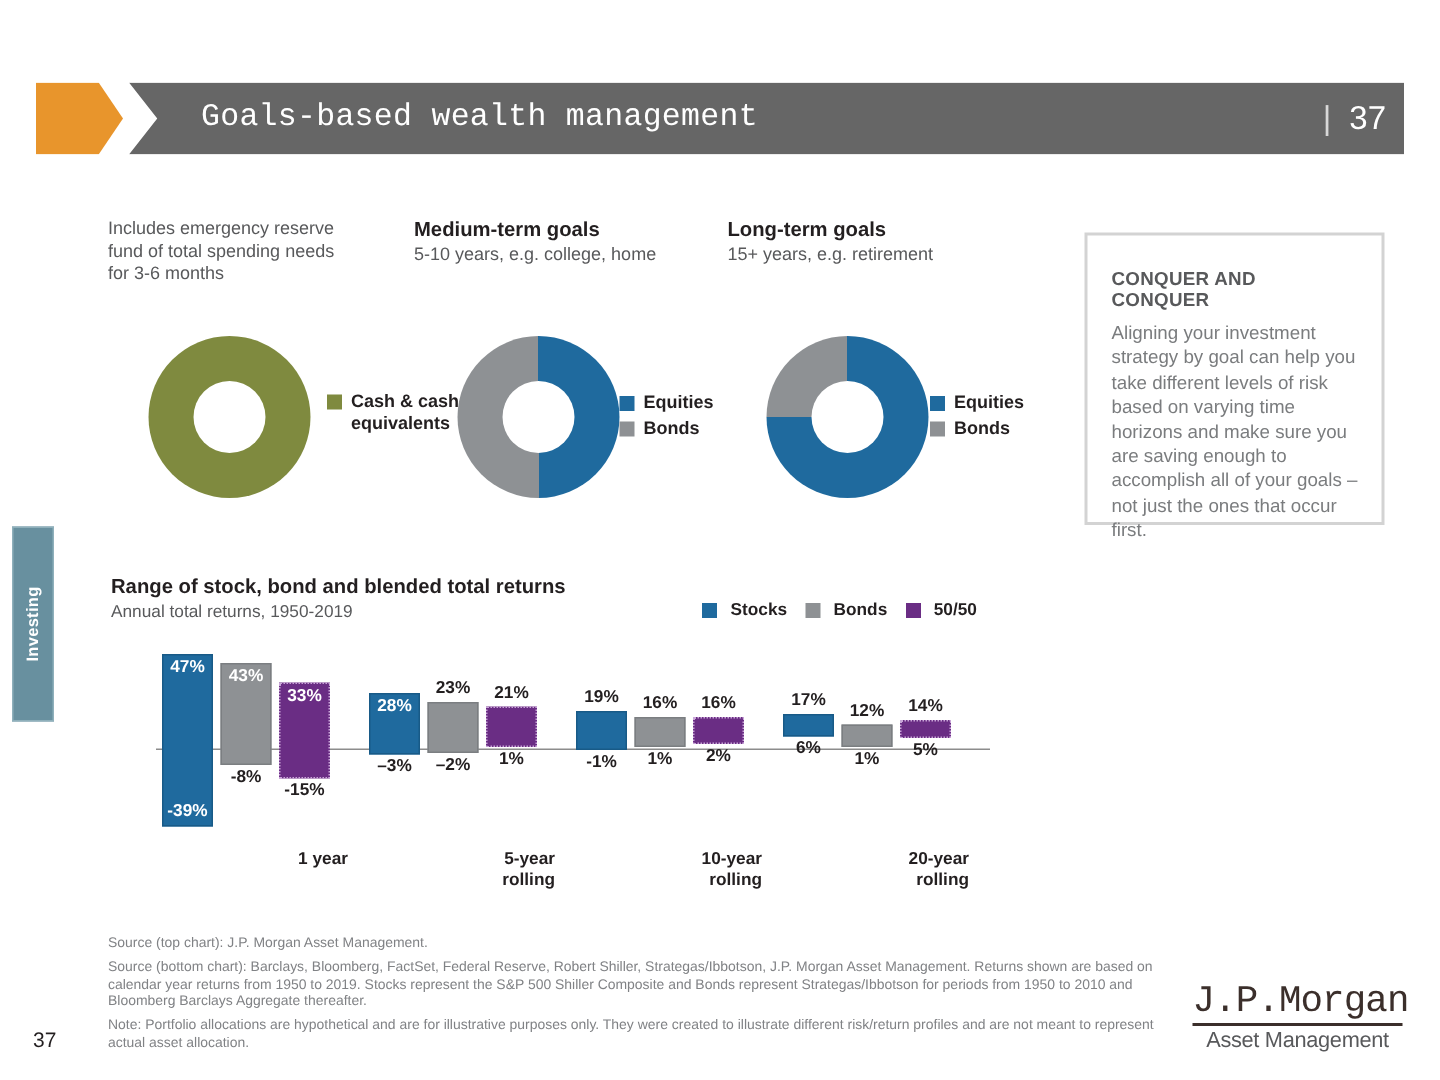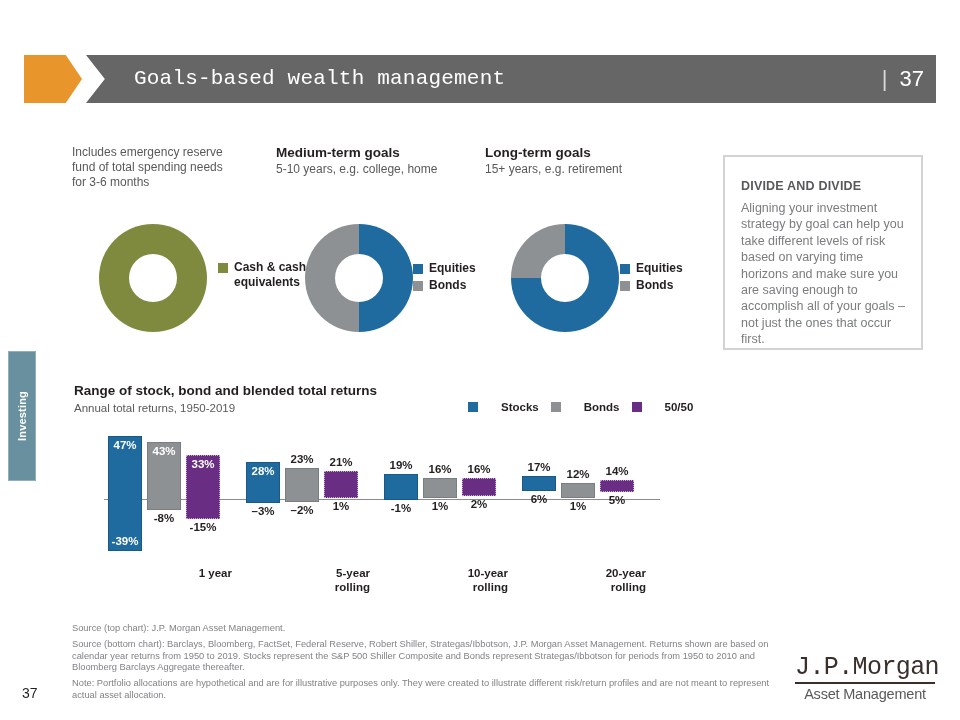--- a/index.html
+++ b/index.html
@@ -181,21 +181,21 @@
     position: absolute;
     left: 468px;
     top: 401px;
     display: flex;
     align-items: center;
     gap: 6px;
     font-size: 11.5px;
     font-weight: bold;
     color: #231f20;
   }
-  .cl-item { display: flex; align-items: center; gap: 23px; margin-right: 6px; }
+  .cl-item { display: flex; align-items: center; gap: 9px; margin-right: 6px; }
   .cl-swatch { width: 10px; height: 10px; }
 
   .plot {
     position: absolute;
     left: 100px;
     top: 424px;
     width: 560px;
     height: 134px;
   }
   .zeroline {
@@ -344,21 +344,21 @@
     <span class="dl-swatch" style="background: rgb(31, 106, 158);"></span>
     <span class="dl-text">Equities</span>
   </div>
   <div class="dl-row">
     <span class="dl-swatch" style="background: rgb(142, 145, 148);"></span>
     <span class="dl-text">Bonds</span>
   </div>
 </div>
 
 <div class="callout">
-  <div class="callout-title">DIVIDE AND DIVIDE</div>
+  <div class="callout-title">CONQUER AND CONQUER</div>
   <div class="callout-body">Aligning your investment strategy by goal can help you take different levels of risk based on varying time horizons and make sure you are saving enough to accomplish all of your goals – not just the ones that occur first.</div>
 </div>
 
 <div class="chart-title">Range of stock, bond and blended total returns</div>
 <div class="chart-sub">Annual total returns, 1950-2019</div>
 
 <div class="chart-legend">
   <div class="cl-item">
     <span class="cl-swatch" style="background: rgb(31, 106, 158);"></span>
     <span>Stocks</span>

